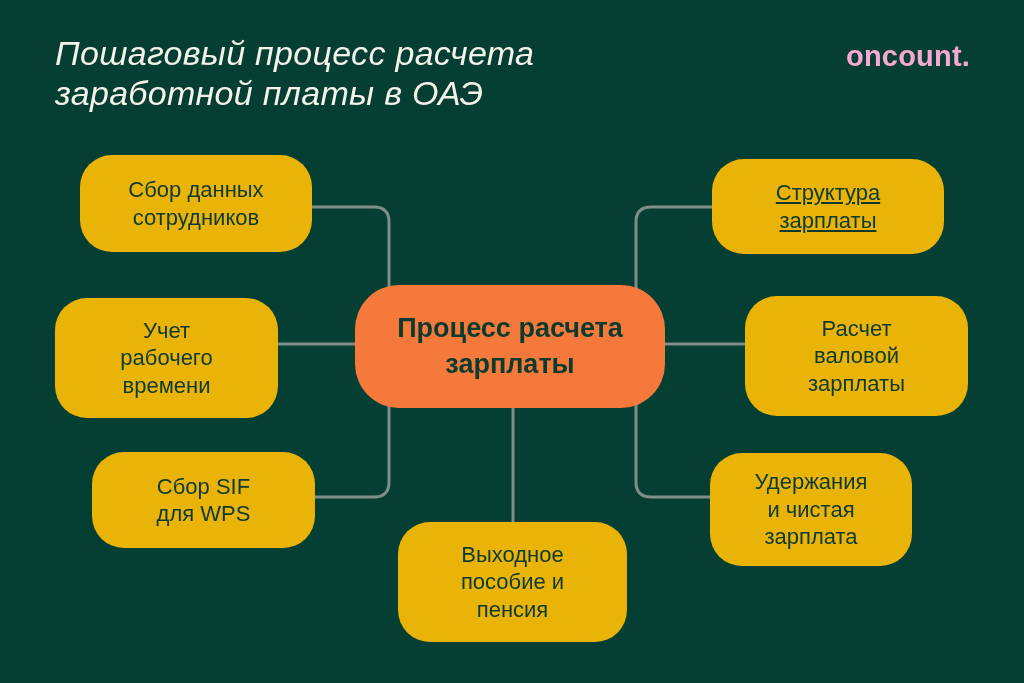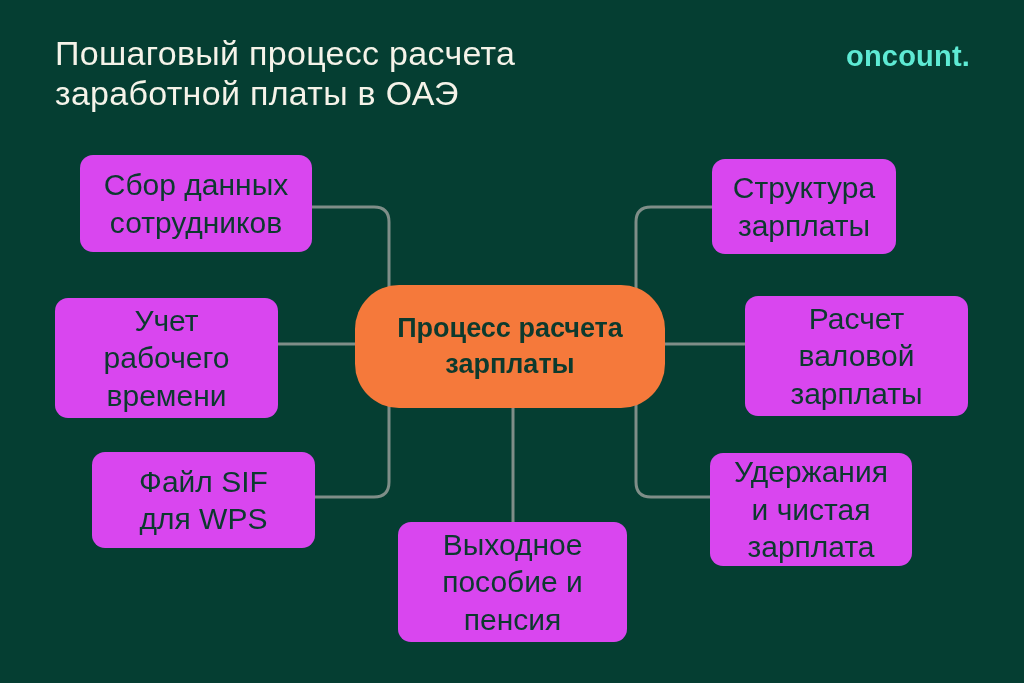--- a/index.html
+++ b/index.html
@@ -17,26 +17,27 @@
   .title {
     position: absolute;
     left: 55px;
     top: 34px;
     color: #F5F3E9;
     font-size: 34px;
     line-height: 1.17;
     font-weight: 500;
     letter-spacing: 0.3px;
     white-space: pre-line;
+    font-style: italic;
   }
   .logo {
     position: absolute;
     top: 40px;
     right: 54px;
-    color: #5eead4;
+    color: #f9a8d4;
     font-size: 29px;
     font-weight: 700;
     letter-spacing: 0.2px;
   }
 
   
   svg.connectors {
     position: absolute;
     inset: 0;
     width: 1024px;
@@ -46,45 +47,45 @@
   svg.connectors path {
     fill: none;
     stroke: #7F8E88;
     stroke-width: 3;
   }
 
   
   .node {
     position: absolute;
     z-index: 2;
-    background: #d946ef;
-    border-radius: 13px;
+    background: #eab308;
+    border-radius: 32px;
     display: flex;
     align-items: center;
     justify-content: center;
     text-align: center;
     color: #0C3A2E;
-    font-size: 30px;
+    font-size: 22px;
     font-weight: 500;
     line-height: 1.25;
     white-space: pre-line;
   }
   .node.center {
     background: #F5793B;
     border-radius: 44px;
     font-size: 27px;
     font-weight: 600;
     line-height: 1.3;
   }
 
   
   .n-collect   { left: 80px;  top: 155px; width: 232px; height: 97px;  }
   .n-time      { left: 55px;  top: 298px; width: 223px; height: 120px; }
   .n-sif       { left: 92px;  top: 452px; width: 223px; height: 96px;  }
-  .n-structure { left: 712px; top: 159px; width: 184px; height: 95px;  }
+  .n-structure { left: 712px; top: 159px; width: 232px; height: 95px; text-decoration: underline;  }
   .n-gross     { left: 745px; top: 296px; width: 223px; height: 120px; }
   .n-deduct    { left: 710px; top: 453px; width: 202px; height: 113px; }
   .n-severance { left: 398px; top: 522px; width: 229px; height: 120px; justify-content: center; }
   .n-center    { left: 355px; top: 285px; width: 310px; height: 123px; }
 </style>
 </head>
 <body>
 
 <div class="canvas">
 
@@ -107,21 +108,21 @@
 сотрудников</span>
   </div>
 
   <div class="node n-time">
     <span>Учет
 рабочего
 времени</span>
   </div>
 
   <div class="node n-sif">
-    <span>Файл SIF
+    <span>Сбор SIF
 для WPS</span>
   </div>
 
   <div class="node n-structure">
     <span>Структура
 зарплаты</span>
   </div>
 
   <div class="node n-gross">
     <span>Расчет

